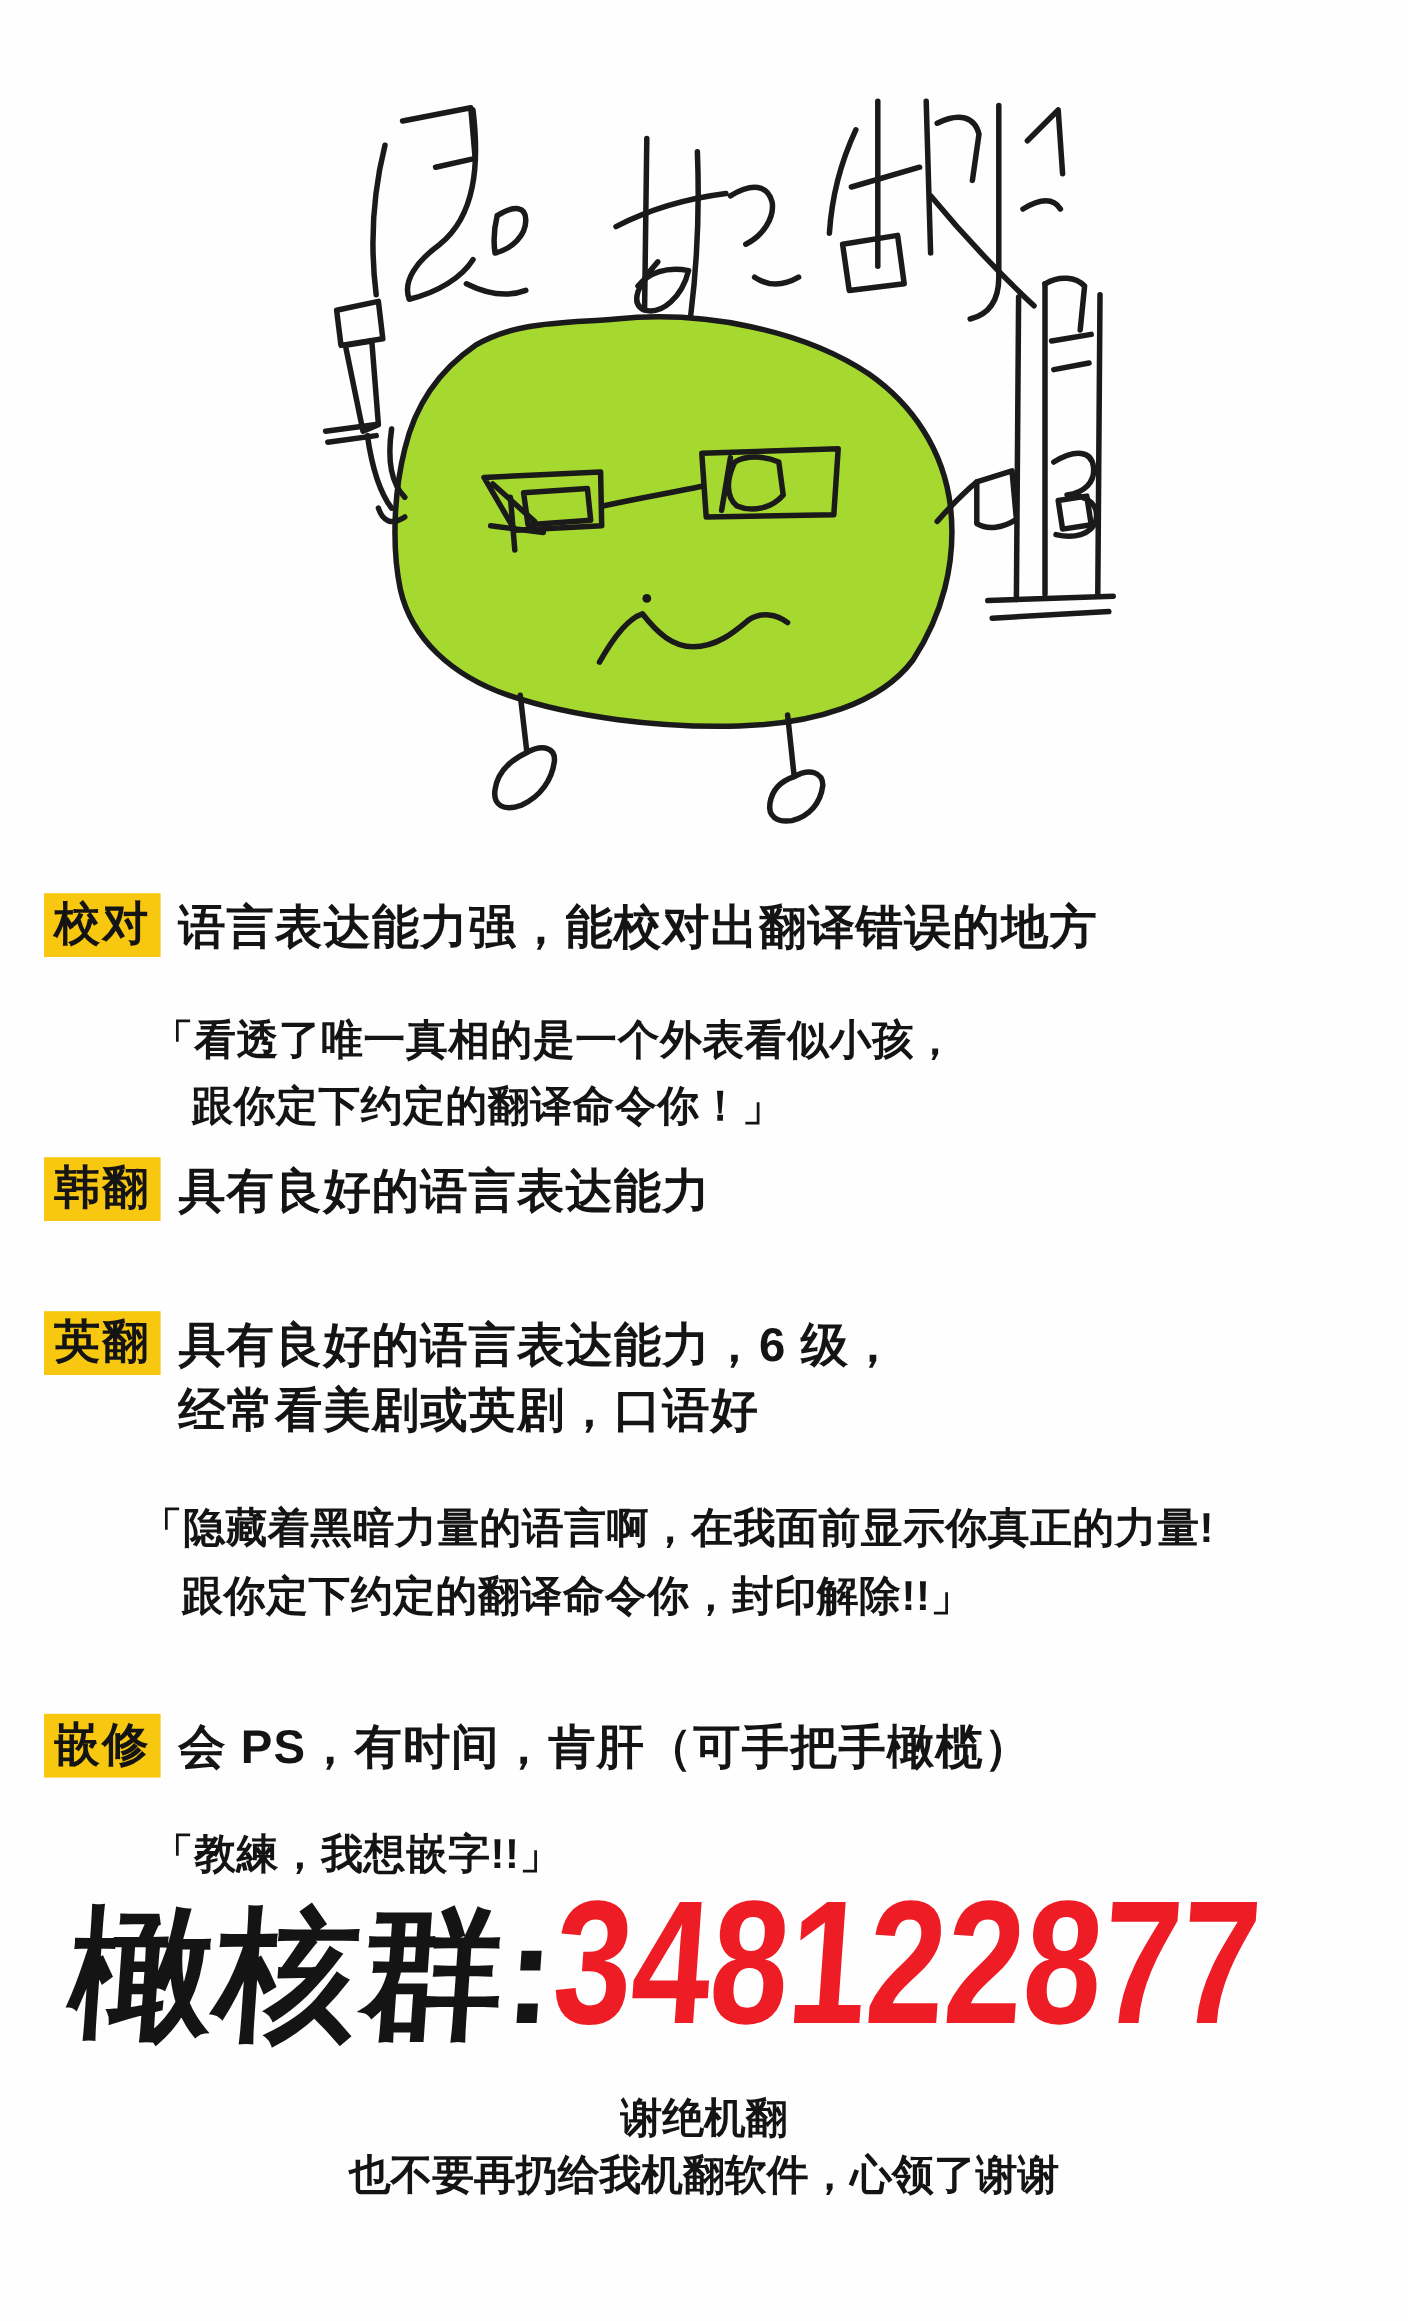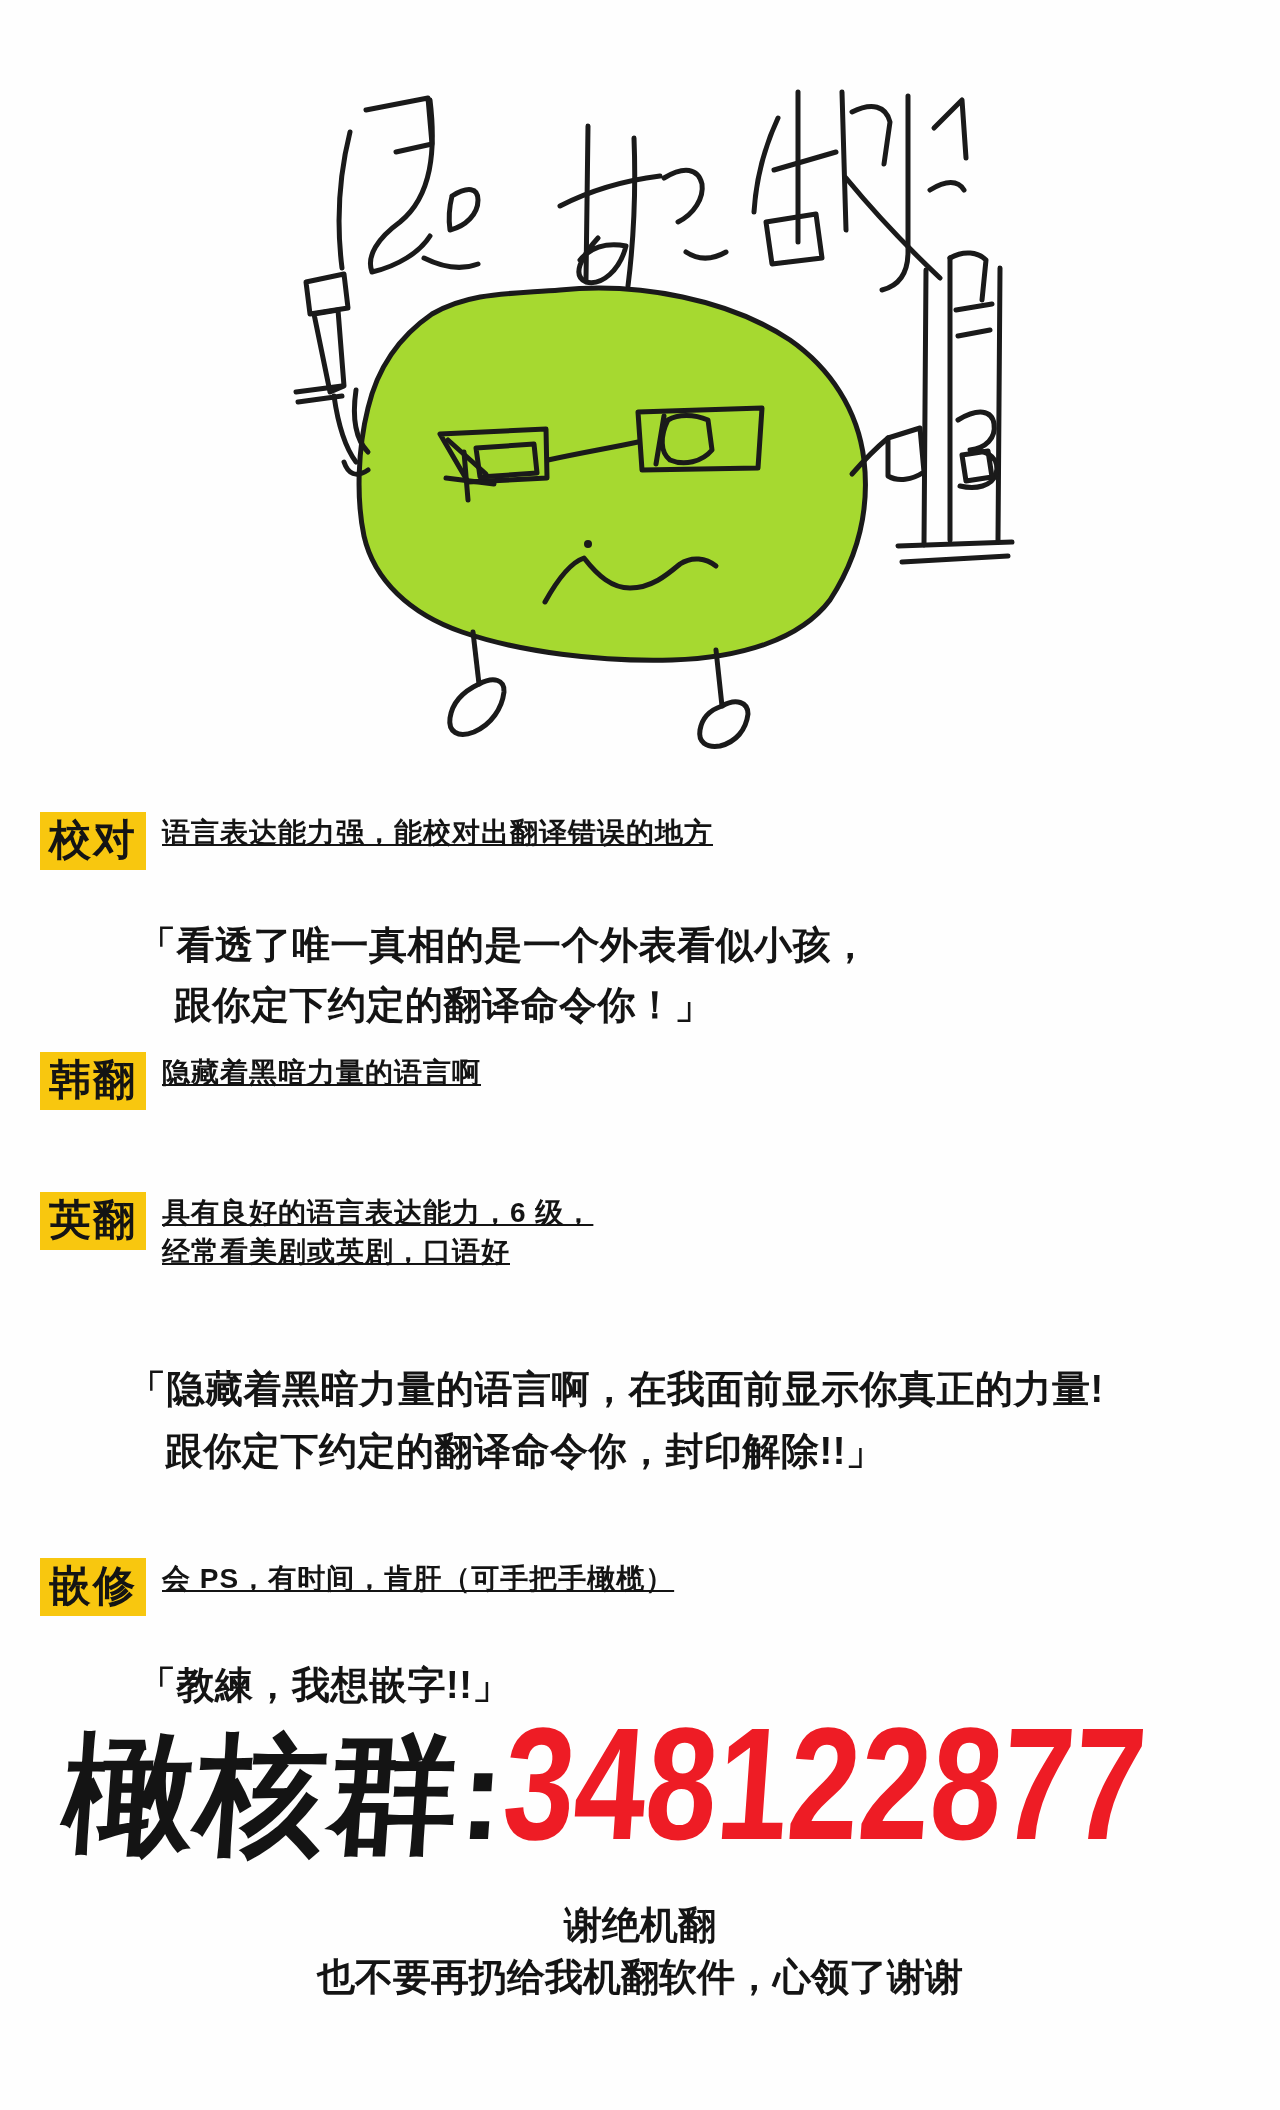--- a/index.html
+++ b/index.html
@@ -19,25 +19,24 @@
   }
   .chip{
     display:inline-block;
     background:#F8C70F;
     font-size:42px;font-weight:700;
     line-height:1.15;
     padding:4px 9px 6px 9px;
     letter-spacing:2px;
   }
   .req{
-    font-size:28px;font-weight:700;
+    font-size:43px;font-weight:700;
     line-height:1.38;
     letter-spacing:1px;
     padding-top:2px;
-    text-decoration:underline;
   }
   .quote{
     position:absolute;
     font-size:38px;font-weight:700;
     letter-spacing:0.5px;
     white-space:nowrap;
     margin-top:36px;
   }
   .group-line{
     position:absolute;top:1692px;left:58px;
@@ -162,21 +161,21 @@
 
   <div class="row" style="top:812px">
     <span class="chip">校对</span>
     <span class="req">语言表达能力强，能校对出翻译错误的地方</span>
   </div>
   <div class="quote" style="top:884px;left:138px">「看透了唯一真相的是一个外表看似小孩，</div>
   <div class="quote" style="top:944px;left:174px">跟你定下约定的翻译命令你！」</div>
 
   <div class="row" style="top:1052px">
     <span class="chip">韩翻</span>
-    <span class="req">隐藏着黑暗力量的语言啊</span>
+    <span class="req">具有良好的语言表达能力</span>
   </div>
 
   <div class="row" style="top:1192px">
     <span class="chip">英翻</span>
     <span class="req">
       <span style="display:block">具有良好的语言表达能力，6 级，</span>
       <span style="display:block">经常看美剧或英剧，口语好</span>
     </span>
   </div>
   <div class="quote" style="top:1390px;left:165px">跟你定下约定的翻译命令你，封印解除!!」</div>

